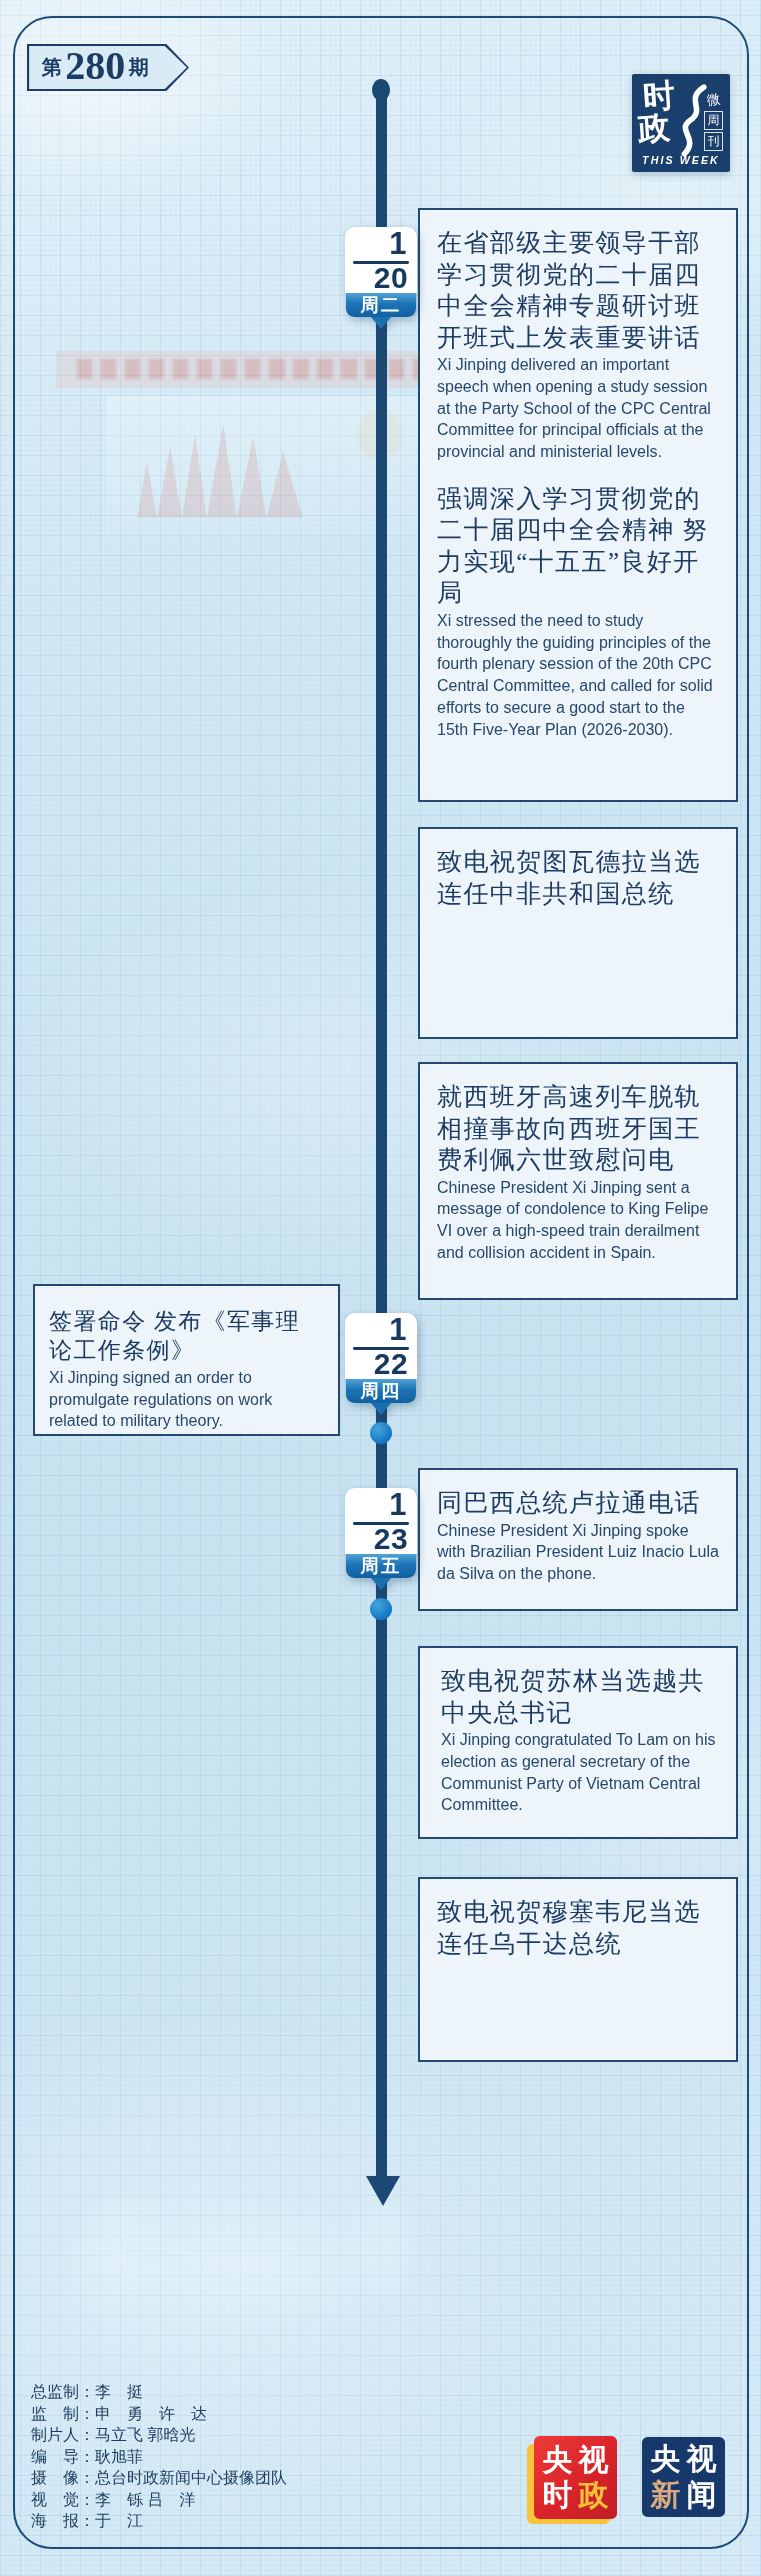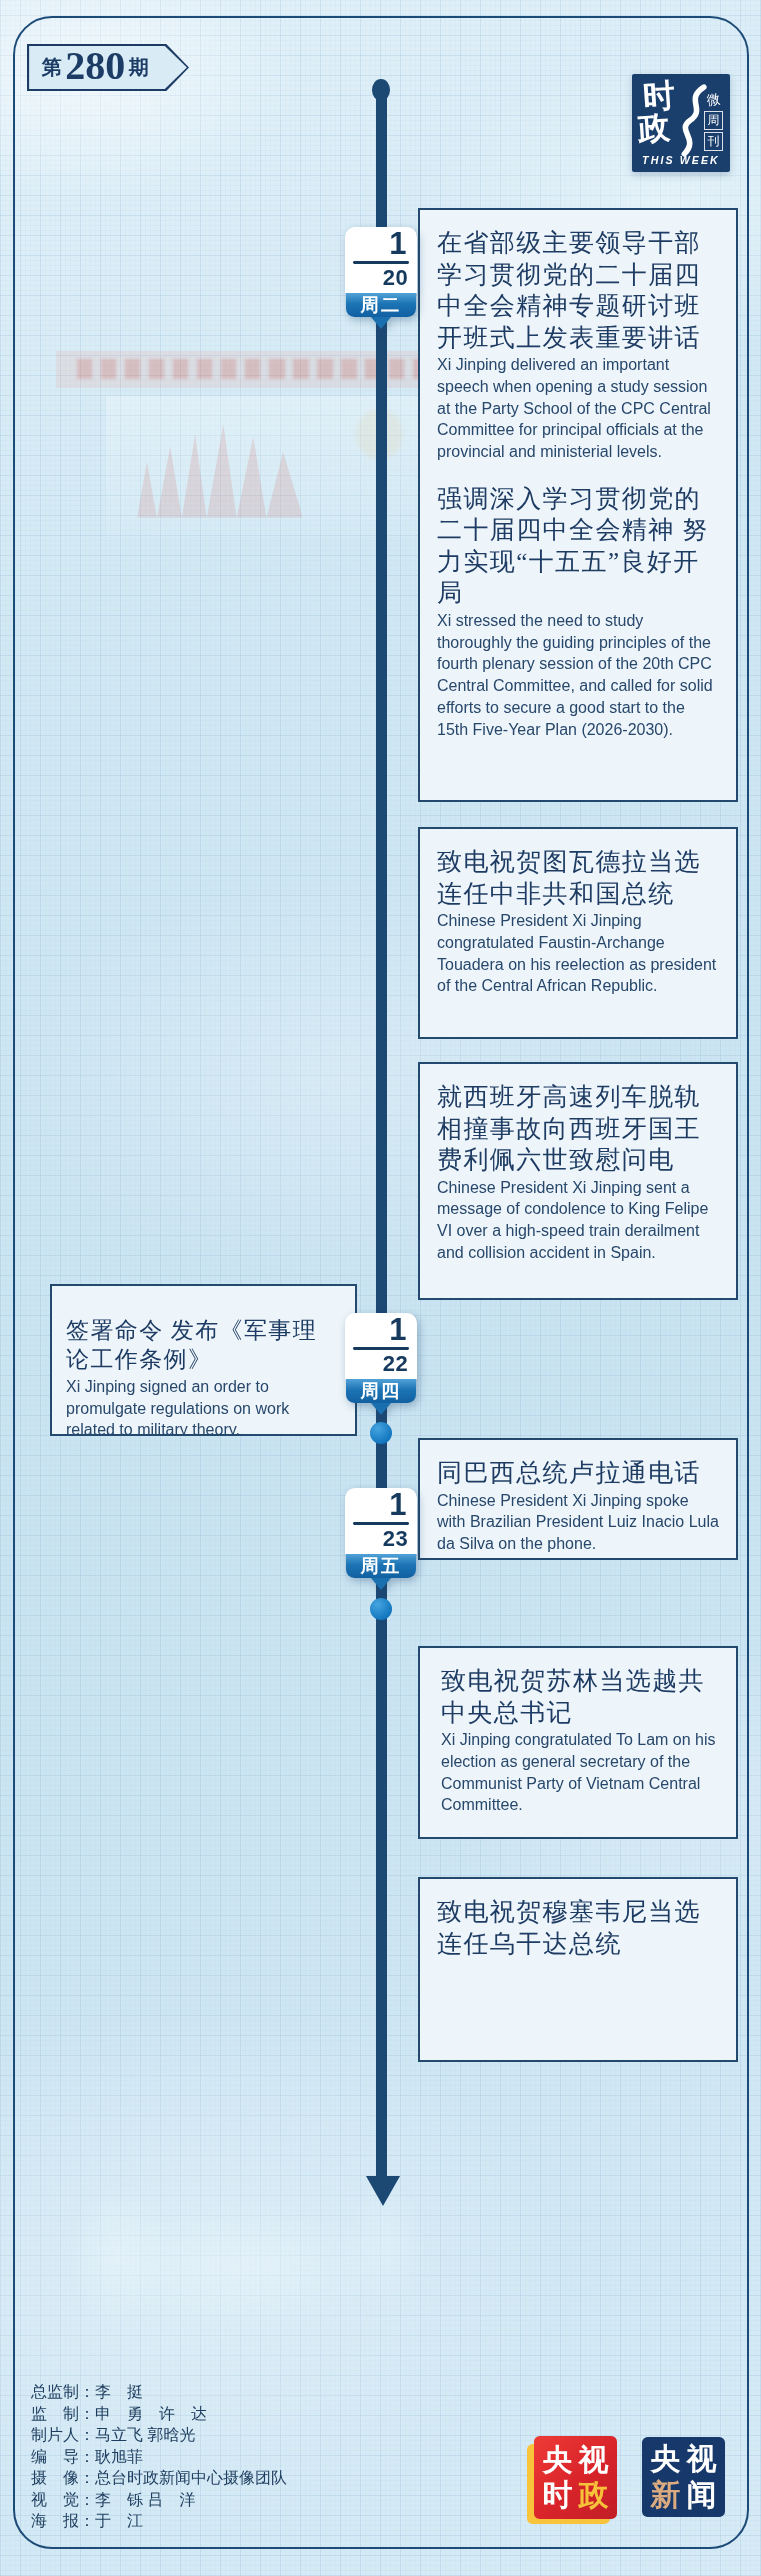--- a/index.html
+++ b/index.html
@@ -73,37 +73,37 @@
     border-left:17px solid transparent;border-right:17px solid transparent;border-top:30px solid #1c4874;}
   .tl-dot{position:absolute;left:370px;width:22px;height:22px;border-radius:50%;
     background:radial-gradient(circle at 35% 30%, #46a5e0, #0f74bd 75%);}
   .dot-1{top:1422px;} .dot-2{top:1598px;}
   
   .dblock{position:absolute;left:345px;width:72px;filter:drop-shadow(2.1px 3.5px 4.2px rgba(30,70,110,.35));z-index:3;}
   .db-1{top:227px;} .db-2{top:1313px;} .db-3{top:1488px;}
   .dwhite{position:relative;height:66px;background:#fff;border-radius:10px 10px 0 0;}
   .dmonth{position:absolute;top:0.7px;right:10.6px;font-size:31px;line-height:31px;font-weight:bold;color:#16395e;}
   .dline{position:absolute;top:34px;left:7.8px;right:7.8px;height:2.8px;background:#16395e;border-radius:1.4px;}
-  .dday{position:absolute;top:37px;right:8.5px;font-size:22px;line-height:28px;font-weight:bold;color:#16395e;letter-spacing:0.7px;}
+  .dday{position:absolute;top:37px;right:8.5px;font-size:30px;line-height:28px;font-weight:bold;color:#16395e;letter-spacing:0.7px;}
   .dbanner{height:24px;margin:0 1.4px;background:linear-gradient(180deg,#51a2d8 0%,#1c74b4 45%,#1160a2 100%);
     border-radius:0 0 8.5px 8.5px;color:#fff;font-size:18.3px;font-weight:bold;text-align:center;line-height:24px;letter-spacing:2.1px;}
   .dtail{width:0;margin:0 auto;border-left:10px solid transparent;border-right:10px solid transparent;border-top:12px solid #1a6fae;}
   
   .ebox{position:absolute;box-sizing:border-box;background:#edf5fa;border:2.1px solid #24496e;
     padding:17px 17px;overflow:hidden;z-index:2;}
   .ebox .hd{font-family:"Liberation Serif","DejaVu Serif",serif;font-weight:normal;font-size:25px;line-height:1.26;
     color:#1e3c63;letter-spacing:1.4px;}
   .ebox .en{margin-top:1px;font-size:16px;line-height:1.36;color:#27476b;}
   .ebox .item + .item{margin-top:20px;}
   .box-1{left:418px;top:208px;width:320px;height:594px;}
   .box-2{left:418px;top:827px;width:320px;height:212px;}
   .box-3{left:418px;top:1062px;width:320px;height:238px;}
-  .box-left{left:50px;top:1284px;width:307px;height:152px;padding:31px 14px;}
+  .box-left{left:33px;top:1284px;width:307px;height:152px;padding:22px 14px;}
   .box-left .hd{font-size:23px;}
-  .box-4{left:418px;top:1438px;width:320px;height:122px;}
+  .box-4{left:418px;top:1468px;width:320px;height:143px;}
   .box-5{left:418px;top:1646px;width:320px;height:193px;padding-left:21px;}
   .box-6{left:418px;top:1877px;width:320px;height:185px;}
   
   .credits{position:absolute;left:31px;top:2381px;font-size:16px;line-height:21.5px;color:#1d3c5e;z-index:2;}
   .credits .row{white-space:pre;}
   .credits .lab{display:inline-block;}
   
   .flogo{position:absolute;z-index:2;}
   .flogo1{left:534px;top:2436px;width:83px;height:83px;}
   .fyellow{position:absolute;left:-7px;top:7.8px;width:83px;height:80px;background:#f7c43c;border-radius:5.6px;}
@@ -201,21 +201,20 @@
     </div>
     <div class="item">
       <div class="hd">强调深入学习贯彻党的二十届四中全会精神 努力实现“十五五”良好开局</div>
       <div class="en">Xi stressed the need to study thoroughly the guiding principles of the fourth plenary session of the 20th CPC Central Committee, and called for solid efforts to secure a good start to the 15th Five-Year Plan (2026-2030).</div>
     </div>
   </div>
 
   <div class="ebox box-2">
     <div class="item">
       <div class="hd">致电祝贺图瓦德拉当选连任中非共和国总统</div>
-      <div class="en">Chinese President Xi Jinping congratulated Faustin-Archange Touadera on his reelection as president of the Central African Republic.</div>
     </div>
   </div>
 
   <div class="ebox box-3">
     <div class="item">
       <div class="hd">就西班牙高速列车脱轨相撞事故向西班牙国王费利佩六世致慰问电</div>
       <div class="en">Chinese President Xi Jinping sent a message of condolence to King Felipe VI over a high-speed train derailment and collision accident in Spain.</div>
     </div>
   </div>
 

